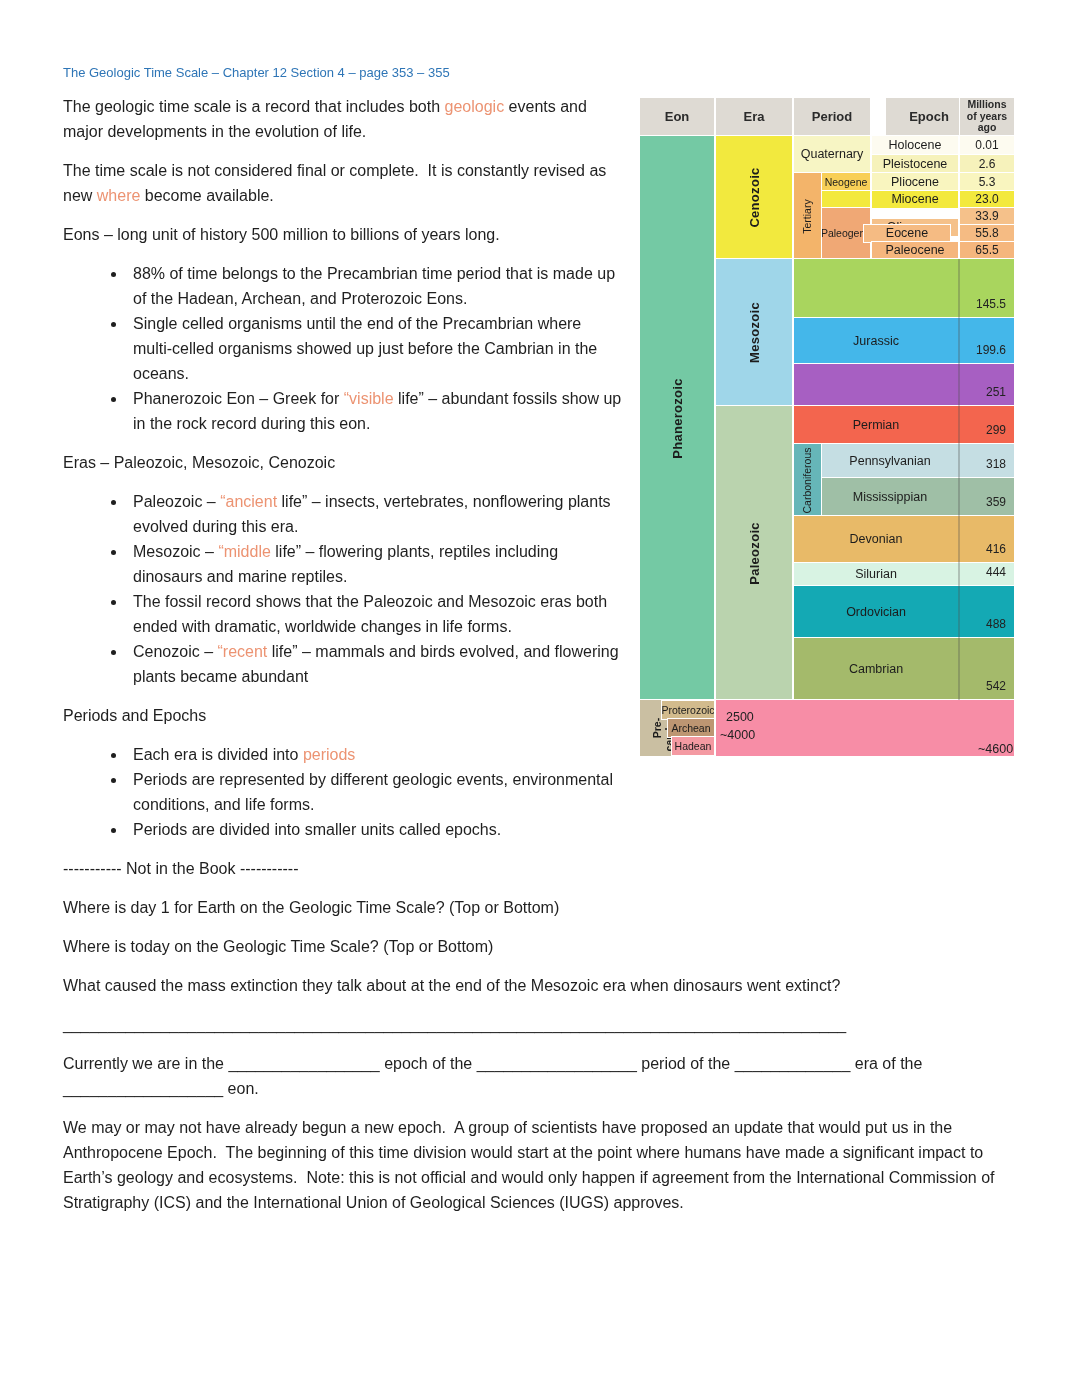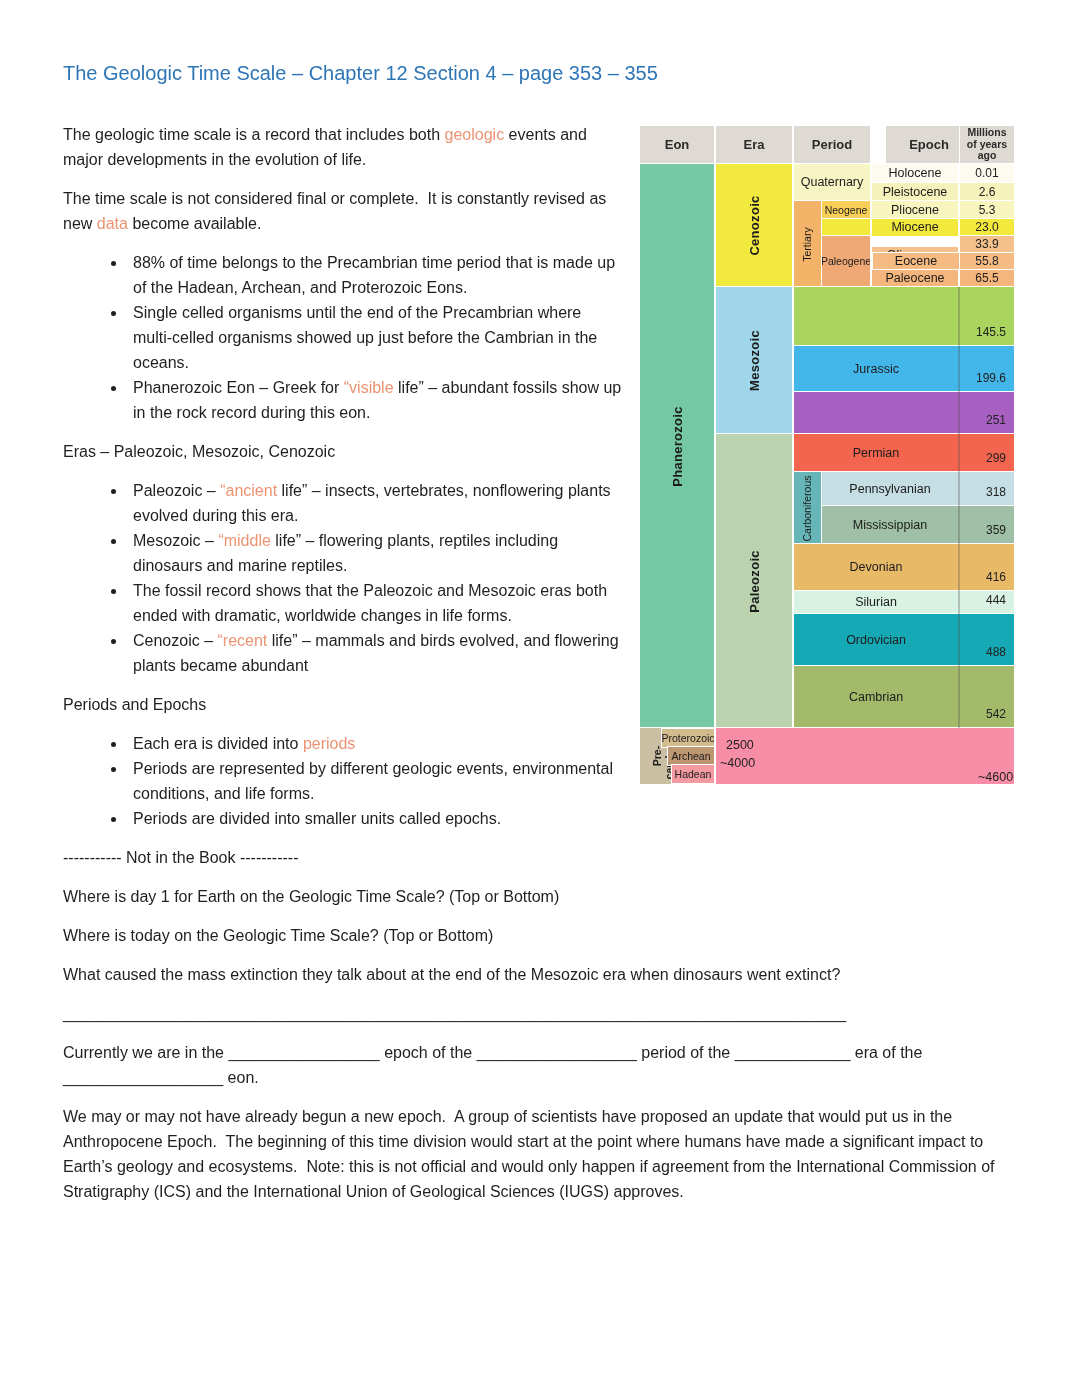--- a/index.html
+++ b/index.html
@@ -1,18 +1,18 @@
 <!DOCTYPE html>
 <html><head>
 <meta charset="utf-8">
 <style>
   html,body{margin:0;padding:0;background:#ffffff;}
   body{width:1080px;height:1397px;font-family:"Liberation Sans",sans-serif;color:#1f1f1f;overflow:hidden;}
   .page{box-sizing:border-box;width:1080px;height:1397px;padding:60px 64px 30px 63px;background:#ffffff;}
-  .title{font-size:20px;font-weight:400;color:#2e75b6;margin:0 0 36px 0;line-height:26px;}
+  .title{font-size:13px;font-weight:400;color:#2e75b6;margin:0 0 8px 0;line-height:26px;}
   #content{font-size:16px;line-height:25px;}
   #content p{margin:0 0 14px 0;white-space:pre-wrap;}
   #content p.gap-top{margin-top:12px;}
   #content ul{margin:0 0 14px 0;padding-left:64px;}
   #content li{padding-left:6px;}
   .orange{color:#ec9372;}
 
   
   figure#timescale{float:right;width:378px;height:658px;margin:4px 0 12px 14px;position:relative;padding:0;background:#ffffff;}
   .blk{position:absolute;box-sizing:border-box;outline:1px solid #ffffff;display:flex;align-items:center;justify-content:center;color:#1c1c1c;}
@@ -104,21 +104,21 @@
           </div>
           <div class="blk num" style="left: 322px; top: 93px; width: 54px; height: 17px; background: rgb(243, 233, 61);">
             <span>23.0</span>
           </div>
           <div class="blk epoch" style="left: 234px; top: 102px; width: 86px; height: 17px; background: rgb(245, 193, 138); margin-top: 19px;">
             <span>Oligocene</span>
           </div>
           <div class="blk num" style="left: 322px; top: 110px; width: 54px; height: 17px; background: rgb(245, 193, 138);">
             <span>33.9</span>
           </div>
-          <div class="blk epoch" style="left: 235px; top: 127px; width: 86px; height: 17px; background: rgb(245, 187, 131);">
+          <div class="blk epoch" style="left: 226px; top: 127px; width: 86px; height: 17px; background: rgb(245, 187, 131);">
             <span>Eocene</span>
           </div>
           <div class="blk num" style="left: 322px; top: 127px; width: 54px; height: 17px; background: rgb(245, 187, 131);">
             <span>55.8</span>
           </div>
           <div class="blk epoch" style="left: 234px; top: 144px; width: 86px; height: 17px; background: rgb(245, 182, 125);">
             <span>Paleocene</span>
           </div>
           <div class="blk num" style="left: 322px; top: 144px; width: 54px; height: 17px; background: rgb(245, 182, 125);">
             <span>65.5</span>
@@ -180,21 +180,22 @@
           <div class="blk pink" style="left: 78px; top: 602px; width: 298px; height: 56px; background: rgb(247, 141, 166);">
             <span class="t" style="left: 10px; top: 5px;">2500</span>
             <span class="t" style="left: 4px; top: 23px;">~4000</span>
             <span class="t" style="left: 262px; top: 37px;">~4600</span>
           </div>
           <div class="blk vrule" style="left: 320px; top: 161px; width: 2px; height: 441px; background: rgba(80, 80, 80, 0.3);"></div>
         </div>
     </figure>
 
   <p><span>The geologic time scale is a record that includes both </span><span class="orange">geologic</span><span> events and major developments in the evolution of life.</span></p>
-      <p><span>The time scale is not considered final or complete.  It is constantly revised as new </span><span class="orange">data</span><span> become available.</span></p>
+      <p><span>The time scale is not considered final or complete.  It is constantly revised as new </span><span class="orange">where</span><span> become available.</span></p>
+      <p><span>Eons – long unit of history 500 million to billions of years long.</span></p>
       <ul>
         <li><span>88% of time belongs to the Precambrian time period that is made up of the Hadean, Archean, and Proterozoic Eons.</span></li>
         <li><span>Single celled organisms until the end of the Precambrian where multi-celled organisms showed up just before the Cambrian in the oceans.</span></li>
         <li><span>Phanerozoic Eon – Greek for </span><span class="orange">“visible</span><span> life” – abundant fossils show up in the rock record during this eon.</span></li>
       </ul>
       <p><span>Eras – Paleozoic, Mesozoic, Cenozoic</span></p>
       <ul>
         <li><span>Paleozoic – </span><span class="orange">“ancient</span><span> life” – insects, vertebrates, nonflowering plants evolved during this era.</span></li>
         <li><span>Mesozoic – </span><span class="orange">“middle</span><span> life” – flowering plants, reptiles including dinosaurs and marine reptiles.</span></li>
         <li><span>The fossil record shows that the Paleozoic and Mesozoic eras both ended with dramatic, worldwide changes in life forms.</span></li>

